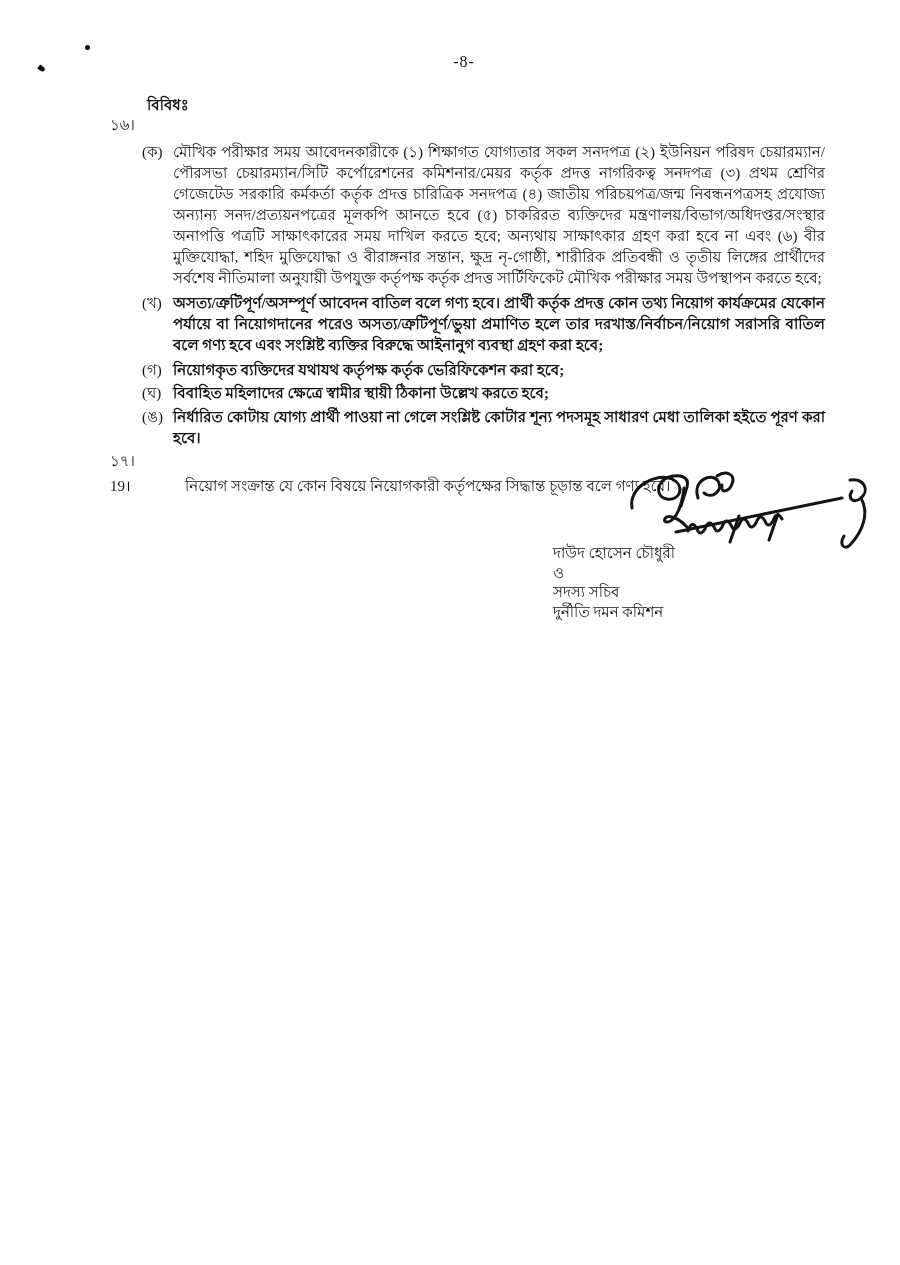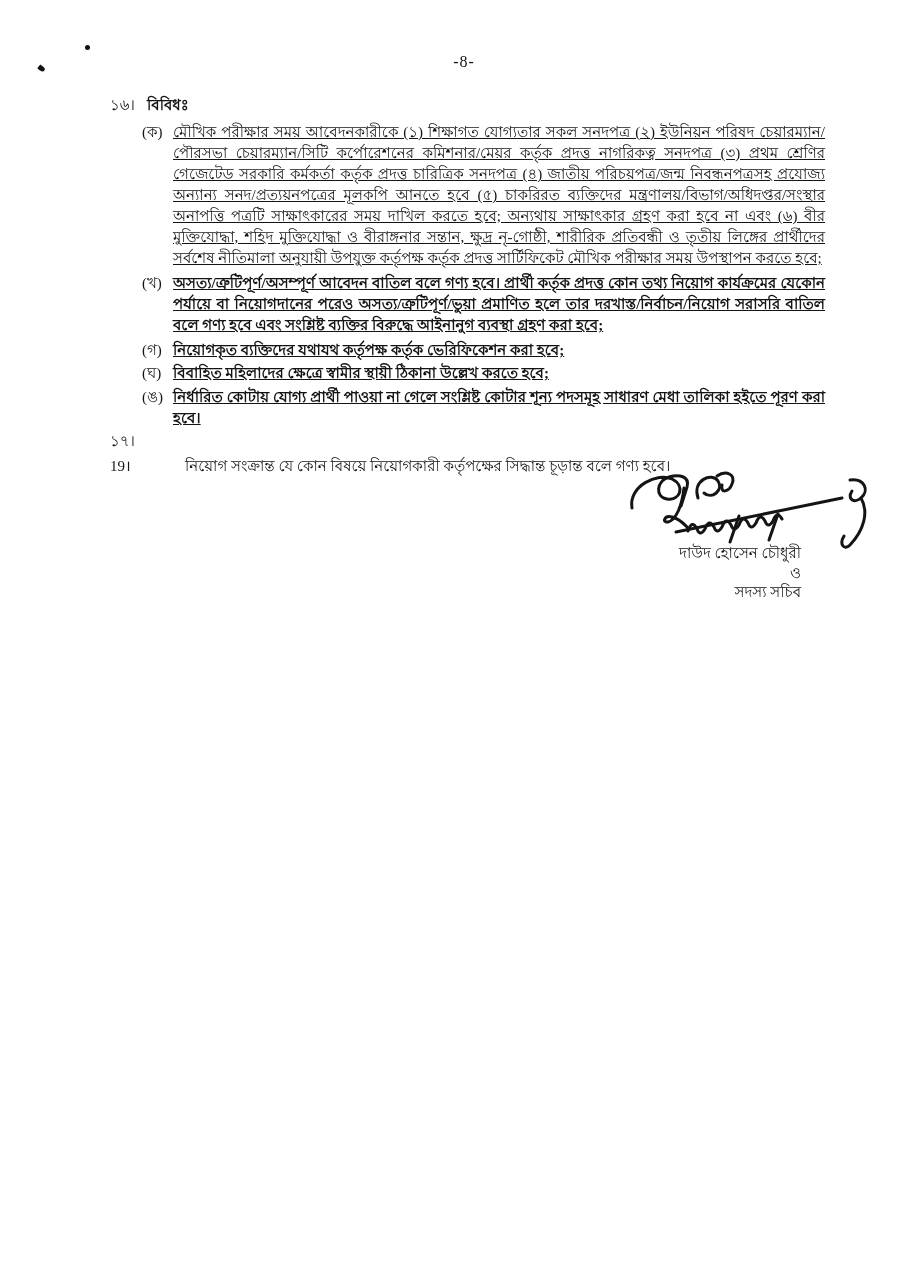--- a/index.html
+++ b/index.html
@@ -22,43 +22,43 @@
   .page-number {
     position: absolute; left: 414px; top: 53px; width: 100px;
     text-align: center; font-size: 16px; letter-spacing: 1px;
     font-family: "Liberation Serif", serif;
   }
   .content {
     position: absolute; left: 110px; top: 95px; width: 715px;
     font-size: 15px; line-height: 21px;
   }
   .sec-row { display: flex; align-items: flex-start; }
-  .sec-num { width: 37px; flex: 0 0 37px; white-space: nowrap; }
+  .sec-num { width: 37px; flex: 0 0 37px; white-space: nowrap; margin-top: 20px; }
   .sec-num-wide { width: 75px; flex: 0 0 75px; white-space: nowrap; }
   .sec-heading {
     font-weight: bold;
     text-underline-offset: 3px;
   }
   .sub-items { margin-left: 32px; margin-top: 6px; }
   .sub-item { display: flex; align-items: flex-start; }
   .sub-marker { width: 31px; flex: 0 0 31px; white-space: nowrap; }
-  .sub-text { flex: 1 1 auto; text-align: justify; text-decoration: underline; }
+  .sub-text { flex: 1 1 auto; text-align: justify; }
   .heavy { font-weight: bold; }
   .gap-4 { margin-top: 4px; }
   .gap-2 { margin-top: 2px; }
   .gap-3 { margin-top: 3px; }
   .gap-13 { margin-top: 2px; }
   .sec-text { flex: 1 1 auto; text-align: justify; }
   .signature-svg {
     position: absolute; left: 626px; top: 468px;
     width: 252px; height: 86px;
   }
   .signatory {
     position: absolute; left: 553px; top: 544px; width: 248px;
-    text-align: right; font-size: 15px; line-height: 19.5px;
+    text-align: left; font-size: 15px; line-height: 19.5px;
   }
   .signatory div { white-space: nowrap; }
 </style>
 </head>
 <body>
 
 <div class="speck" id="speck-1"></div>
 <div class="speck" id="speck-2"></div>
 
 <div class="page-number">-8-</div>
@@ -119,13 +119,14 @@
   <path d="M152,46 L143,72"></path>
 
   <path d="M224,12 C238,10 244,22 235,30 C228,36 221,31 226,23"></path>
   <path d="M235,30 C243,44 238,62 224,77 C218,83 213,76 218,68"></path>
 </svg>
 
 <div class="signatory">
   <div>দাউদ হোসেন চৌধুরী</div>
   <div>ও</div>
   <div>সদস্য সচিব</div>
+  <div>দুর্নীতি দমন কমিশন</div>
 </div>
 
 </body></html>

